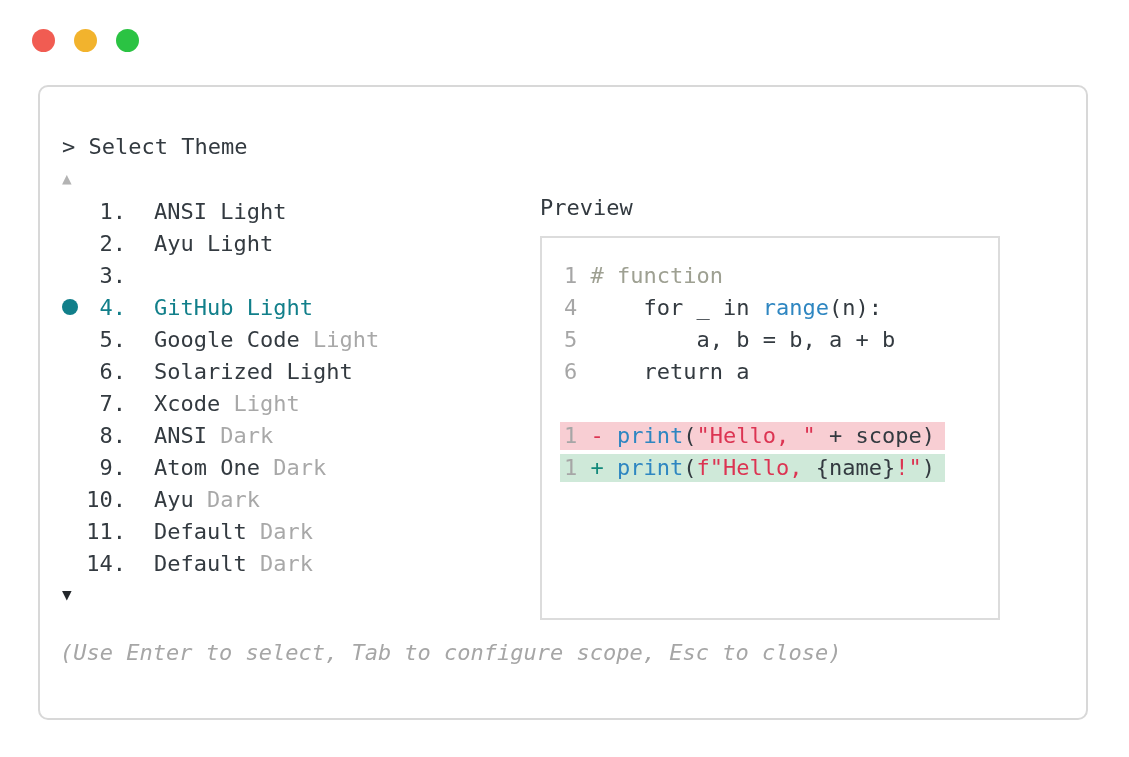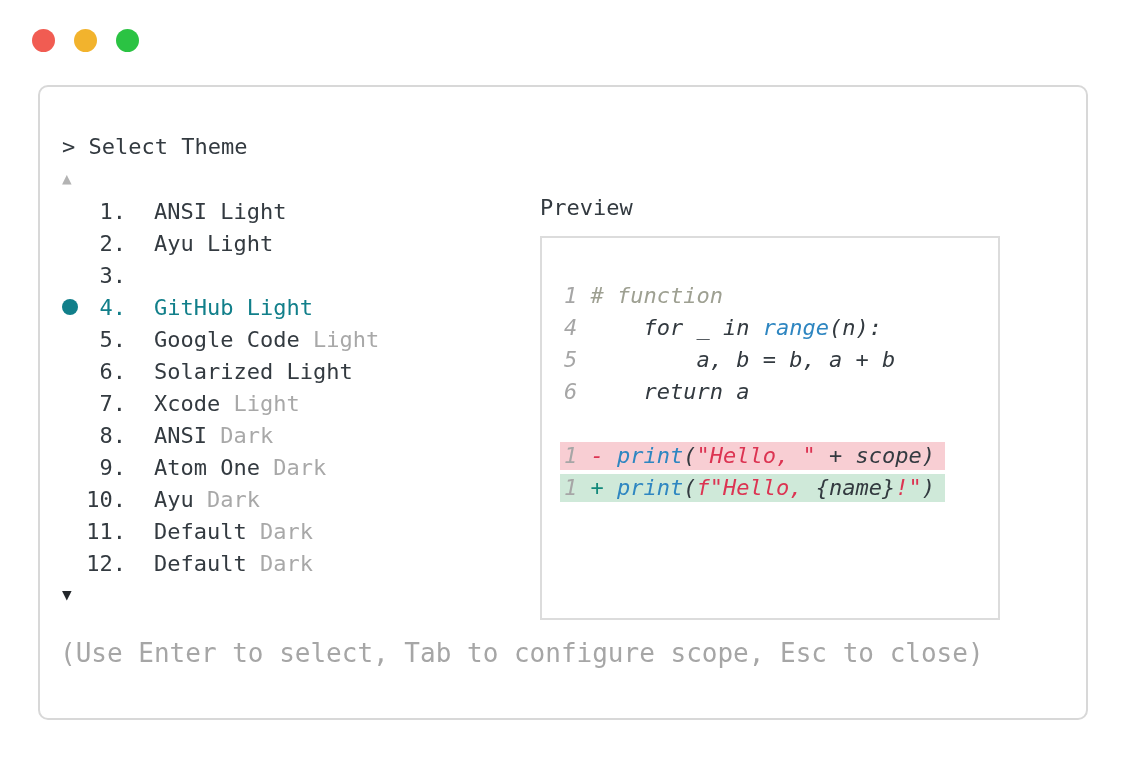--- a/index.html
+++ b/index.html
@@ -34,28 +34,28 @@
   .bullet-dot{width:16px;height:16px;border-radius:50%;background:var(--selected_teal);display:none;}
   .list-row.selected .bullet-dot{display:inline-block;}
   .num{width:40px;text-align:right;display:inline-block;}
   .label{margin-left:28px;white-space:pre;}
   .suffix{color:var(--text_muted);white-space:pre;text-align:center;}
   .list-row.selected .num,
   .list-row.selected .label,
   .list-row.selected .suffix{color:var(--selected_teal);}
 
   .hint{position:absolute;left:20px;top:550px;height:32px;line-height:32px;
-        font-size:26px;color:var(--text_gray);white-space:pre;}
+        font-size:22px;color:var(--text_gray);white-space:pre;font-style:italic;}
 
   .preview-pane{position:absolute;left:500px;top:60px;margin-top:45px;}
   .preview-label{height:32px;line-height:32px;font-size:22px;color:var(--text_dark);}
   .preview-box{
     margin-top:12px;width:460px;height:384px;box-sizing:border-box;
     border:2px solid var(--preview_border);background:#ffffff;
-    padding:42px 0 0 22px;overflow:hidden;font-style:italic;
+    padding:22px 0 0 22px;overflow:hidden;
   }
   .code-line{display:flex;align-items:center;height:32px;font-size:22px;white-space:pre;}
   .line-inner{display:inline-block;height:28px;line-height:28px;
               padding:0 10px 0 4px;margin-left:-4px;white-space:pre;}
   .line-inner.bg-removed{background:var(--removed_bg);}
   .line-inner.bg-added{background:var(--added_bg);}
   .gutter{color:var(--text_gray);}
   .tok-text{color:var(--text_dark);}
   .tok-comment{color:var(--comment_olive);}
   .tok-function{color:var(--function_red);}
@@ -153,21 +153,21 @@
 
   <div class="list-row">
     <span class="bullet-slot"></span>
     <span class="num">11.</span>
     <span class="label">Default</span>
     <span class="suffix"> Dark</span>
   </div>
 
   <div class="list-row">
     <span class="bullet-slot"></span>
-    <span class="num">12.</span>
+    <span class="num">14.</span>
     <span class="label">Default</span>
     <span class="suffix"> Dark</span>
   </div>
 </div>
     <div class="scroll-ind down">▼</div>
   </div>
 
   <div class="preview-pane">
     <div class="preview-label">Preview</div>
     <div class="preview-box">

